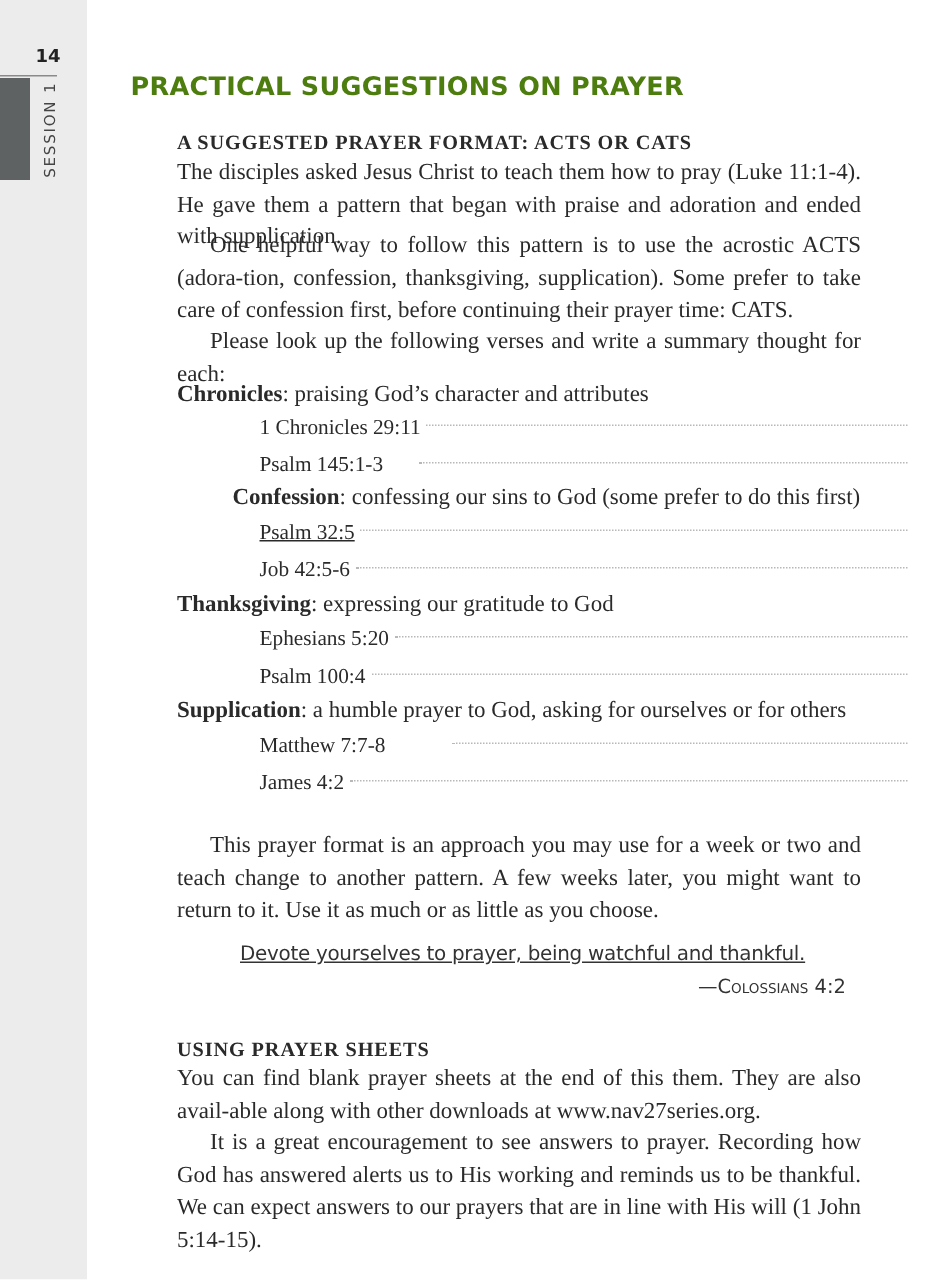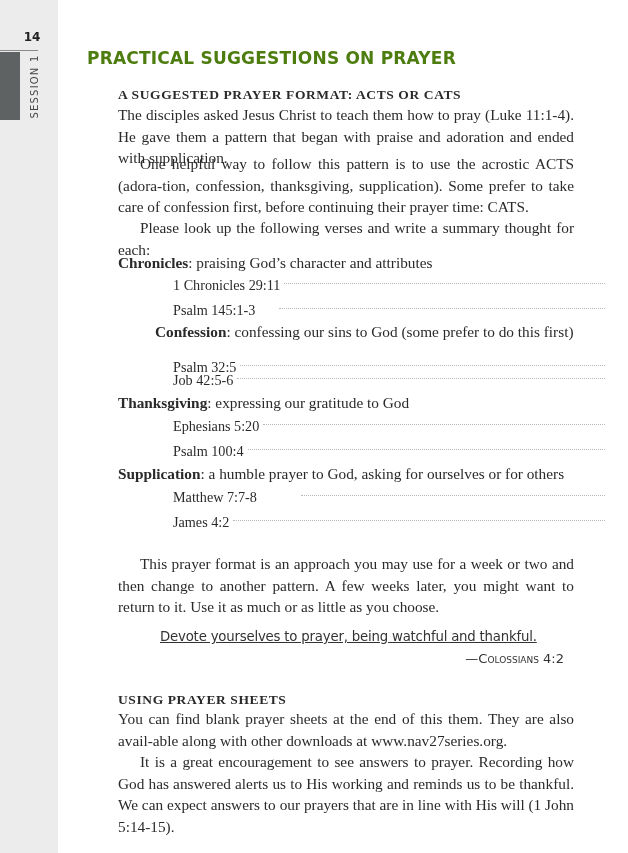--- a/index.html
+++ b/index.html
@@ -106,21 +106,21 @@
   <span class="fill-line"></span>
 </div>
 <div class="verse-row" style="top:300px;gap:20px;">
   <span class="verse-ref">Psalm 145:1-3</span>
   <span class="fill-line"></span>
 </div>
 
 <div class="cat-line" style="top:322px;margin-left:37px;">
   <b>Confession</b><span>: confessing our sins to God (some prefer to do this first)</span>
 </div>
-<div class="verse-row" style="top:357px;">
+<div class="verse-row" style="top:345px;text-decoration:underline;">
   <span class="verse-ref">Psalm 32:5</span>
   <span class="fill-line"></span>
 </div>
 <div class="verse-row" style="top:370px;">
   <span class="verse-ref">Job 42:5-6</span>
   <span class="fill-line"></span>
 </div>
 
 <div class="cat-line" style="top:393px;">
   <b>Thanksgiving</b><span>: expressing our gratitude to God</span>
@@ -139,20 +139,20 @@
 </div>
 <div class="verse-row" style="top:487px;gap:40px;">
   <span class="verse-ref">Matthew 7:7-8</span>
   <span class="fill-line"></span>
 </div>
 <div class="verse-row" style="top:512px;">
   <span class="verse-ref">James 4:2</span>
   <span class="fill-line"></span>
 </div>
 
-<p class="body indent" style="left:118px; top:553px;">This prayer format is an approach you may use for a week or two and then change to another pattern. A few weeks later, you might want to return to it. Use it as much or as little as you choose.</p>
+<p class="body indent" style="left:118px; top:553px;">This prayer format is an approach you may use for a week or two and teach change to another pattern. A few weeks later, you might want to return to it. Use it as much or as little as you choose.</p>
 
 <div class="quote">Devote yourselves to prayer, being watchful and thankful.</div>
 <div class="quote-ref">—Colossians 4:2</div>
 
 <div class="section-heading" style="left:118px; top:692px;">USING PRAYER SHEETS</div>
 <p class="body" style="left:118px; top:708px;">You can find blank prayer sheets at the end of this them. They are also avail-able along with other downloads at www.nav27series.org.</p>
 <p class="body indent" style="left:118px; top:751px;">It is a great encouragement to see answers to prayer. Recording how God has answered alerts us to His working and reminds us to be thankful. We can expect answers to our prayers that are in line with His will (1 John 5:14-15).</p>
 
 </body></html>

